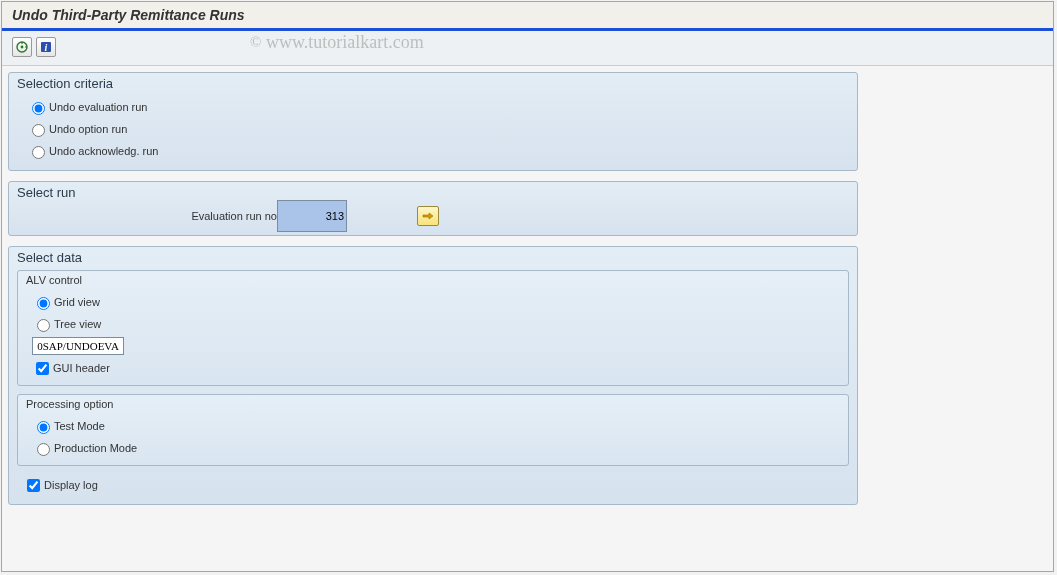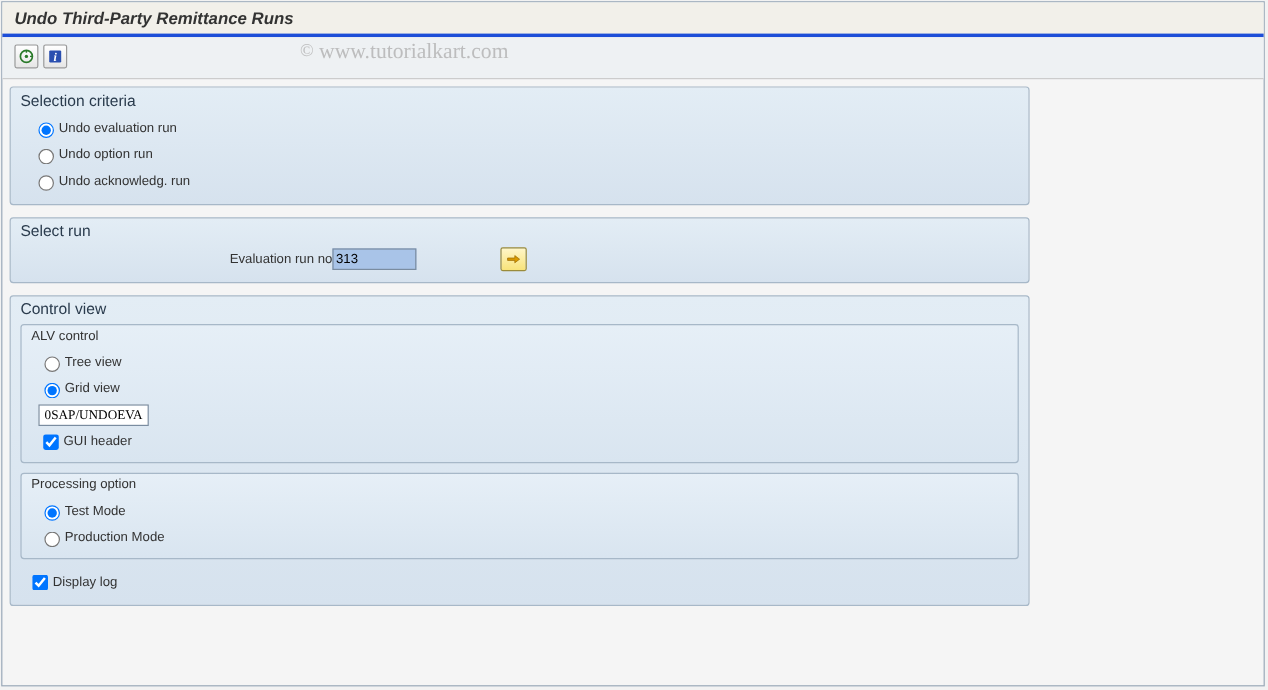--- a/index.html
+++ b/index.html
@@ -74,26 +74,26 @@
   }
   .radio, .check {
     margin-right: 4px;
   }
   .field-label {
     width: 250px;
     text-align: right;
   }
   input[type="text"].short {
     width: 70px;
-    height: 18px;
+    height: 32px;
     border: 1px solid #7a8ca0;
     font-family: Arial;
     font-size: 11px;
-    text-align: left;
-    padding-right: 20px;
+    text-align: right;
+    padding-right: 2px;
     background: #fff;
   }
   input[type="text"].short.sel {
     background: #a9c4e8;
   }
   input[type="text"].med {
     width: 92px;
     height: 18px;
     border: 1px solid #7a8ca0;
     font-family: Liberation Serif, serif;
@@ -197,32 +197,32 @@
           <div class="arrow-btn">
             <svg width="12" height="10" viewBox="0 0 12 10">
               <path d="M1 4 h6 v-2 l4 3 l-4 3 v-2 h-6 z" fill="#d99a00" stroke="#9a6b00" stroke-width="0.6"></path>
             </svg>
           </div>
         </div>
       </div>
     </div>
 
     <div class="groupbox">
-      <div class="groupbox-title">Control view</div>
+      <div class="groupbox-title">Select data</div>
 
       <div class="subgroup">
         <div class="subgroup-title">ALV control</div>
         <div class="sub-inner">
           <div class="row">
+            <input type="radio" class="radio" name="alv" checked="" style="">
+            <span>Grid view</span>
+          </div>
+          <div class="row">
             <input type="radio" class="radio" name="alv" style="">
             <span>Tree view</span>
-          </div>
-          <div class="row">
-            <input type="radio" class="radio" name="alv" checked="" style="">
-            <span>Grid view</span>
           </div>
           <div class="row">
             <input type="text" class="med" value="0SAP/UNDOEVA" style="">
           </div>
           <div class="row">
             <input type="checkbox" class="check" checked="" style="">
             <span>GUI header</span>
           </div>
         </div>
       </div>

